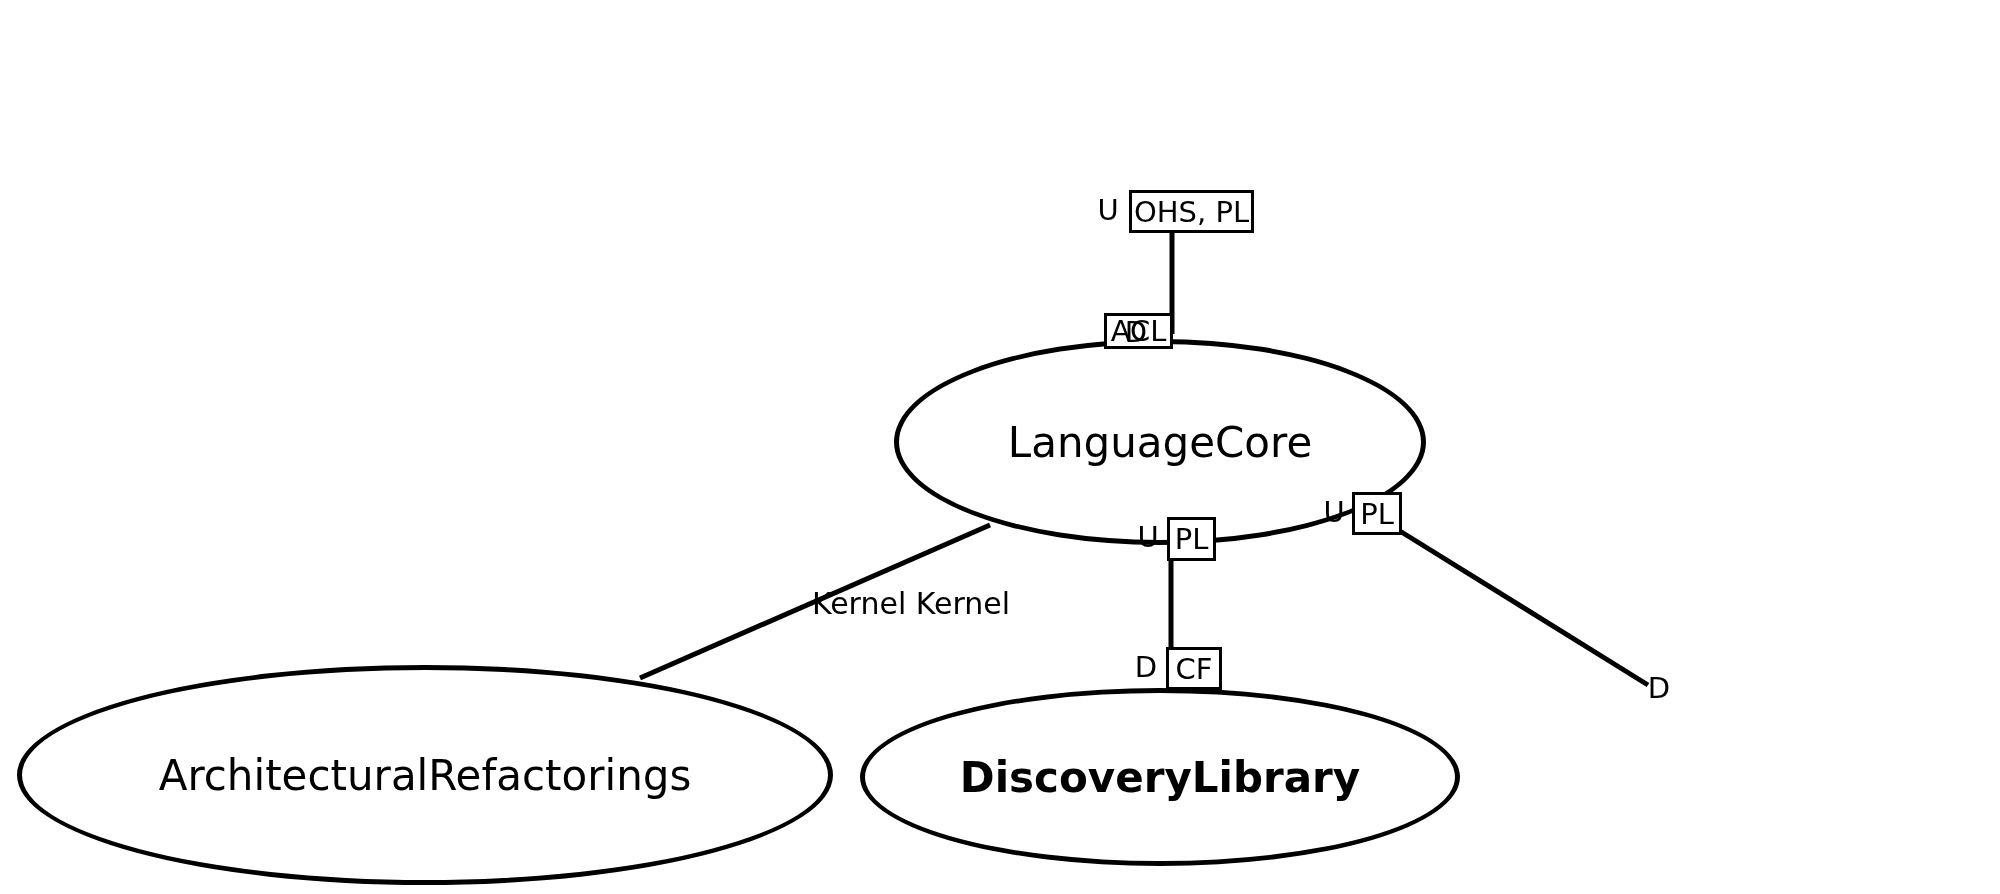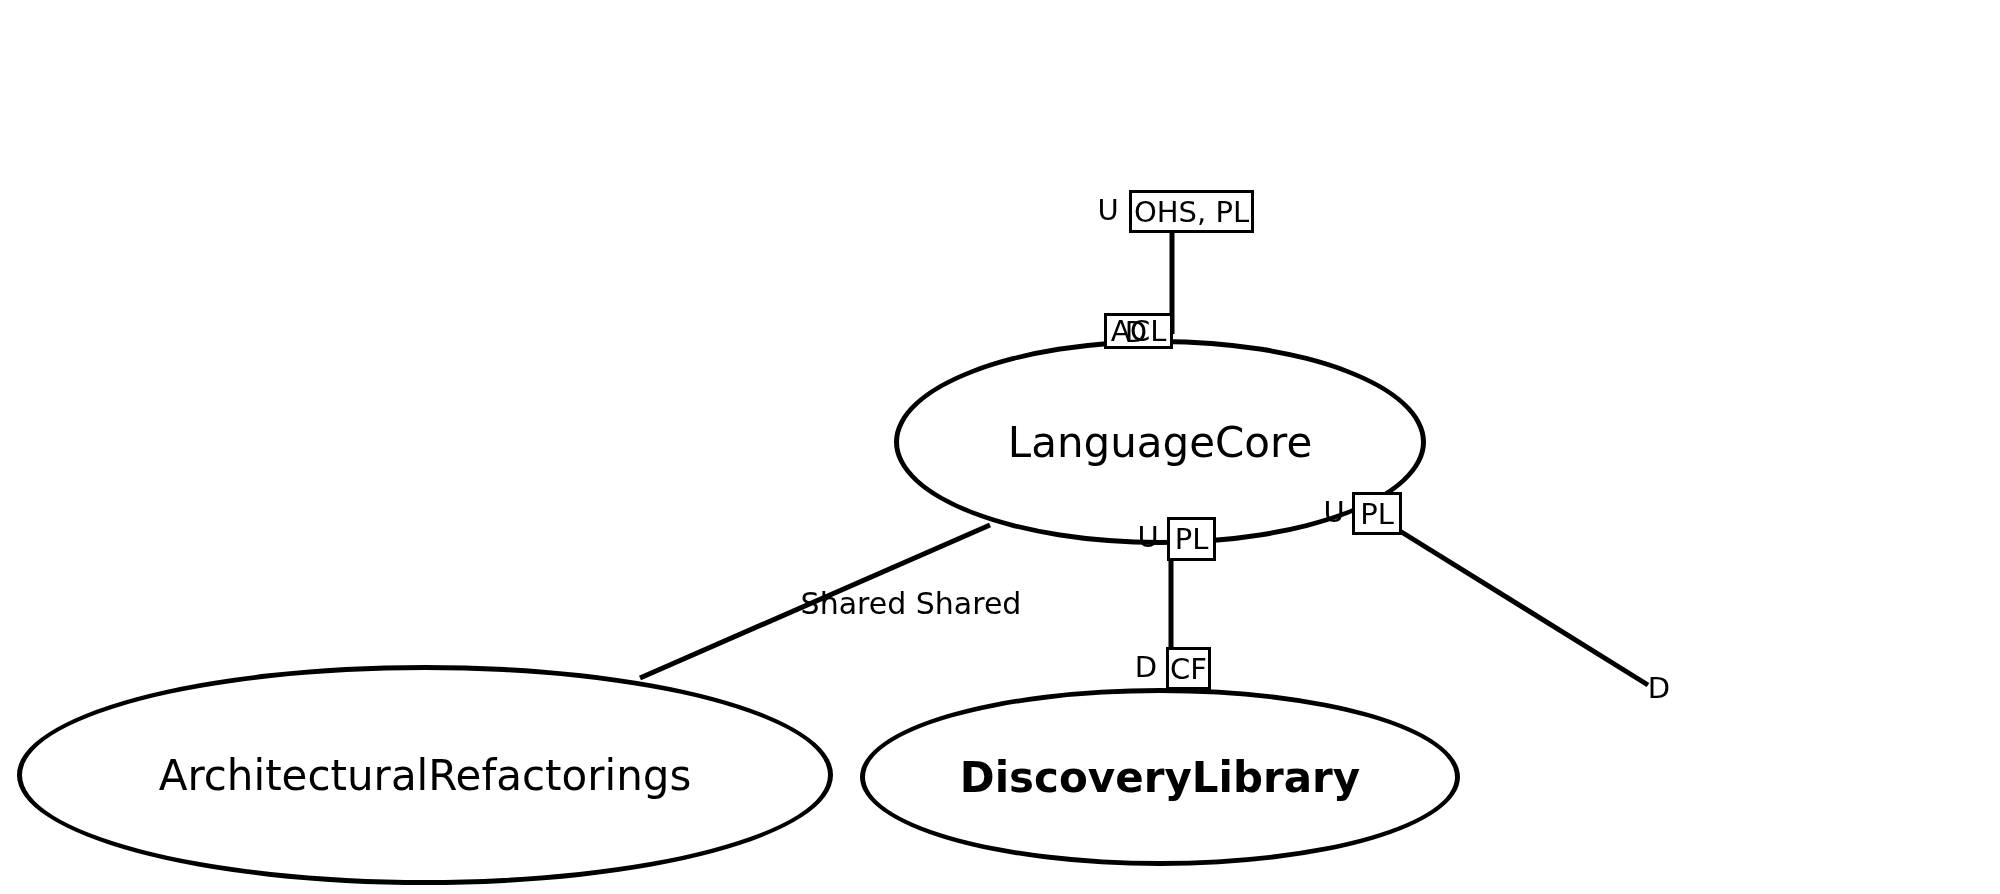--- a/index.html
+++ b/index.html
@@ -63,21 +63,21 @@
   #node-ssd { left: 627px; top: 8px;   width: 1026px; height: 200px; }
   #node-lc  { left: 894px; top: 339px; width: 532px;  height: 206px; }
   #node-ar  { left: 17px;  top: 665px; width: 816px;  height: 220px; }
   #node-dl  { left: 860px; top: 688px; width: 600px;  height: 178px; font-weight: bold; }
   #node-gen { left: 1554px; top: 678px; width: 436px; height: 206px; }
 
   
   #box-ohs-pl { left: 1129px; top: 190px; width: 125px; height: 43px; }
   #box-acl    { left: 1104px; top: 313px; width: 69px;  height: 36px; }
   #box-pl-mid { left: 1167px; top: 517px; width: 49px;  height: 44px; }
-  #box-cf     { left: 1166px; top: 647px; width: 45px;  height: 43px; }
+  #box-cf     { left: 1166px; top: 647px; width: 56px;  height: 43px; }
   #box-pl-right { left: 1352px; top: 492px; width: 50px; height: 43px; }
 
   
   #role-u-ssd   { left: 1108px; top: 210px; }
   #role-d-lc    { left: 1136px; top: 332px; }
   #role-u-lc-dl { left: 1148px; top: 537px; }
   #role-d-dl    { left: 1146px; top: 667px; }
   #role-u-lc-gen{ left: 1334px; top: 512px; }
   #role-d-gen   { left: 1659px; top: 688px; }
 
@@ -116,15 +116,15 @@
   <div class="rel-box" id="box-cf">CF</div>
   <div class="rel-box" id="box-pl-right">PL</div>
 
   <span class="role-letter" id="role-u-ssd">U</span>
   <span class="role-letter" id="role-d-lc">D</span>
   <span class="role-letter" id="role-u-lc-dl">U</span>
   <span class="role-letter" id="role-d-dl">D</span>
   <span class="role-letter" id="role-u-lc-gen">U</span>
   <span class="role-letter" id="role-d-gen">D</span>
 
-  <span class="edge-label" id="label-shared-kernel">Shared Shared</span>
+  <span class="edge-label" id="label-shared-kernel">Kernel Kernel</span>
 
 </div>
 
 </body></html>

